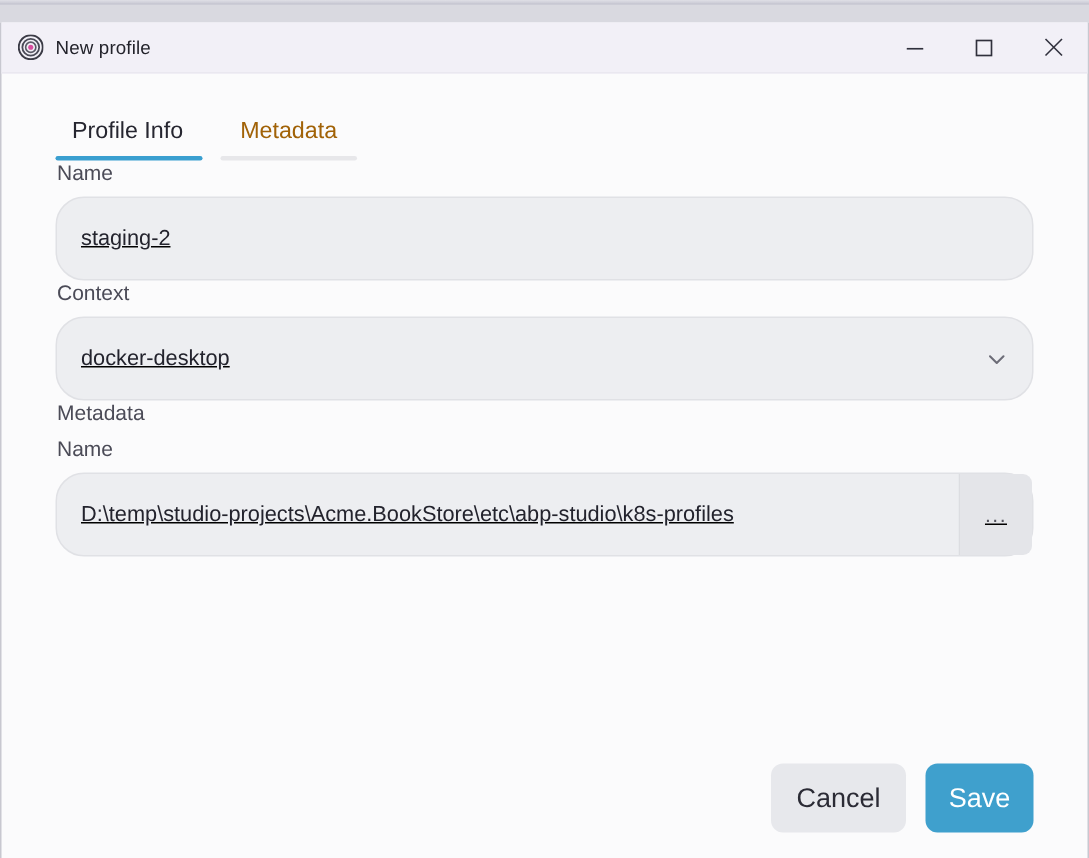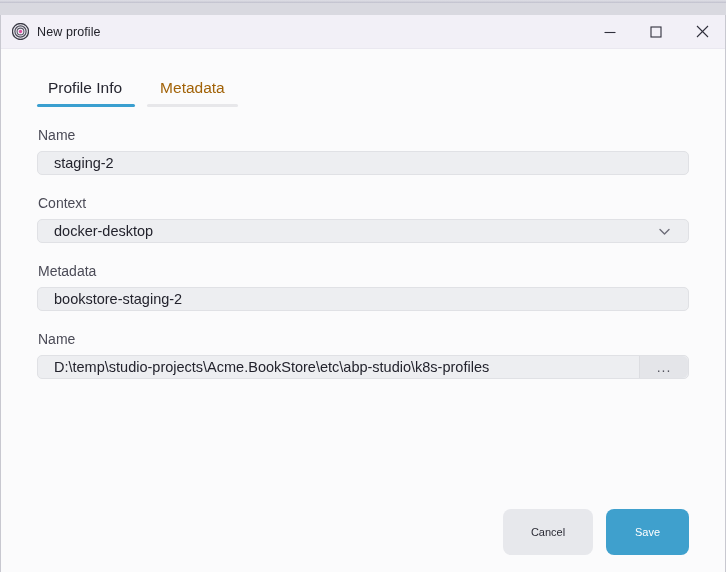--- a/index.html
+++ b/index.html
@@ -98,37 +98,38 @@
     position: absolute;
     left: 0; right: 0; bottom: 0;
     height: 3px;
     background: #e7e7ea;
     border-radius: 2px;
   }
   .tab.active { color: #262630; }
   .tab.active .underline { background: #3a9fd0; }
 
   
-  .field { margin-top: 20px; }
+  .field { }
   .field:first-of-type { margin-top: 22px; }
   .field-label {
     font-size: 14px;
     color: #4b4b57;
     margin-bottom: 8px;
     padding-left: 1px;
   }
   .control {
     position: relative;
-    height: 24px;
+    height: 56px;
     background: #edeef1;
     border: 1px solid #e0e1e5;
-    border-radius: 5px;
+    border-radius: 19px;
     display: flex;
     align-items: center;
     box-sizing: border-box;
+    text-decoration: underline;
   }
   .control .value {
     font-size: 14.5px;
     color: #23232d;
     padding-left: 16px;
     white-space: nowrap;
     overflow: hidden;
     text-overflow: ellipsis;
     flex: 1 1 auto;
   }
@@ -161,30 +162,30 @@
     bottom: 28px;
     display: flex;
     gap: 13px;
   }
   .btn {
     height: 46px;
     border-radius: 8px;
     display: flex;
     align-items: center;
     justify-content: center;
-    font-size: 11px;
+    font-size: 18px;
     box-sizing: border-box;
   }
   .btn-cancel {
     width: 90px;
     background: #e7e8ec;
     color: #2b2b35;
   }
   .btn-save {
-    width: 83px;
+    width: 72px;
     background: #3fa0cd;
     color: #ffffff;
   }
 </style>
 </head>
 <body>
 
 <div class="bg-strip">
   
 </div>
@@ -251,23 +252,20 @@
         <span class="chevron">
           <svg width="15" height="15" viewBox="0 0 15 15">
             <polyline points="3,5.5 7.5,10 12,5.5" fill="none" stroke="currentColor" stroke-width="1.4" stroke-linecap="round" stroke-linejoin="round"></polyline>
           </svg>
         </span>
       </div>
     </div>
 
     <div class="field">
       <div class="field-label">Metadata</div>
-      <div class="control">
-        <span class="value">bookstore-staging-2</span>
-      </div>
     </div>
 
     <div class="field">
       <div class="field-label">Name</div>
       <div class="control">
         <span class="value">D:\temp\studio-projects\Acme.BookStore\etc\abp-studio\k8s-profiles</span>
         <div class="browse-btn">...</div>
       </div>
     </div>
 

